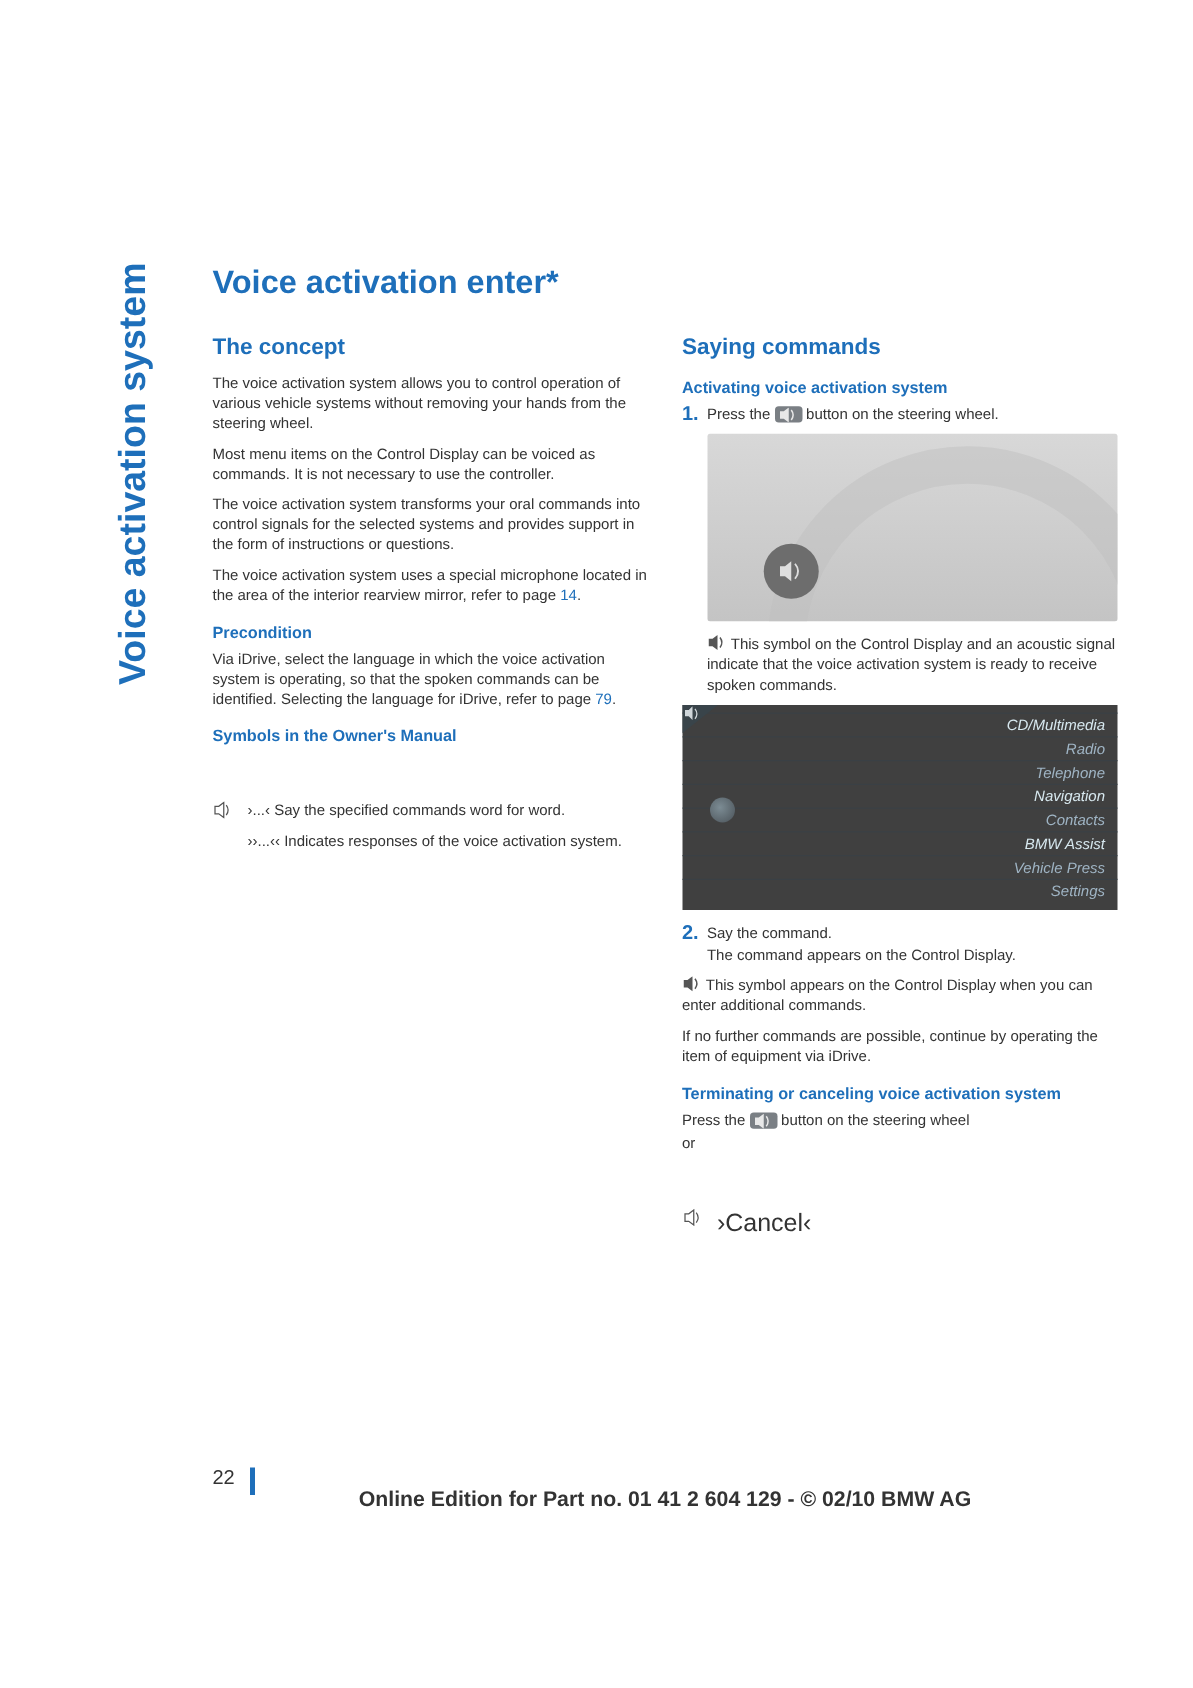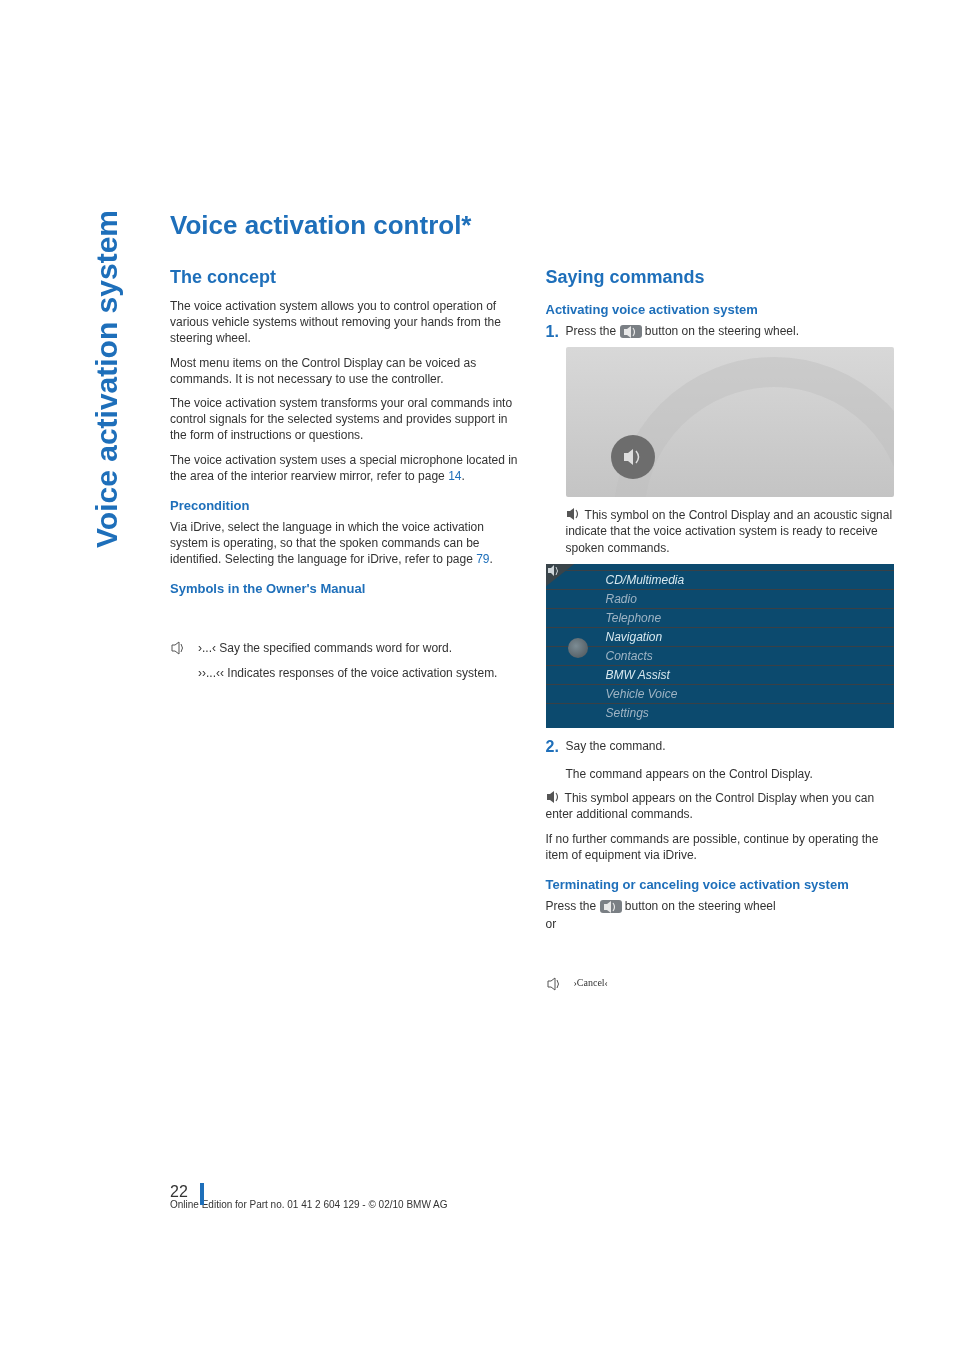--- a/index.html
+++ b/index.html
@@ -98,26 +98,27 @@
     position:absolute;
     right:-40px;
     top:10px;
     width:260px;
     height:260px;
     border:30px solid #bfbfbf;
     border-radius:50%;
     opacity:0.5;
   }
   .menu-list {
-    background: #0c4a6e;
+    background: #404040;
     color: #cbd5db;
     font-size: 12px;
     padding: 6px 0 6px 0;
     position: relative;
     margin: 6px 0 10px 0;
+    text-align: right;
   }
   .menu-corner {
     position:absolute;
     left:0; top:0;
     width:28px; height:22px;
     background:#39444a;
     clip-path: polygon(0 0, 100% 0, 0 100%);
     display:flex;
     align-items:flex-start;
     justify-content:flex-start;
@@ -164,23 +165,25 @@
     display:flex;
     align-items:flex-start;
   }
   .page-no {
     font-size: 16px;
     color:#333;
     padding-right:6px;
     padding-top:0;
   }
   .footer-text {
-    font-size: 10px;
+    font-size: 17px;
+    text-align: center;
     color:#333;
     padding-top: 6px;
+    font-weight: bold;
   }
   .indent-block {
     padding-left: 28px;
     position: relative;
     margin-top: 44px;
   }
   .indent-block .lead-icon {
     position:absolute;
     left:0; top:1px;
   }
@@ -194,21 +197,21 @@
   }
   svg { display:block; }
 </style>
 </head>
 <body>
 
 <div class="page">
   <div class="side-tab">Voice activation system</div>
 
   <div class="content">
-    <h1 class="title">Voice activation control*</h1>
+    <h1 class="title">Voice activation enter*</h1>
 
     <div class="columns">
 
       <div class="col">
         <h2>The concept</h2>
         <p>The voice activation system allows you to control operation of various vehicle systems without removing your hands from the steering wheel.</p>
         <p>Most menu items on the Control Display can be voiced as commands. It is not necessary to use the controller.</p>
         <p>The voice activation system transforms your oral commands into control signals for the selected systems and provides support in the form of instructions or questions.</p>
         <p>
           <span>The voice activation system uses a special microphone located in the area of the interior rearview mirror, refer to page </span><span class="link">14</span><span>.</span>
@@ -276,27 +279,27 @@
                 <path d="M9 2 Q12 6 9 10" fill="none" stroke="#cfd6da" stroke-width="1"></path>
               </svg>
           </div>
           <div class="menu-side-icon"></div>
           <div class="menu-row hl">CD/Multimedia</div>
           <div class="menu-row">Radio</div>
           <div class="menu-row">Telephone</div>
           <div class="menu-row hl">Navigation</div>
           <div class="menu-row">Contacts</div>
           <div class="menu-row hl">BMW Assist</div>
-          <div class="menu-row">Vehicle Voice</div>
+          <div class="menu-row">Vehicle Press</div>
           <div class="menu-row">Settings</div>
         </div>
 
         <div class="step-block num-step">
           <span class="num">2.</span>
-          <p style="margin-bottom:12px;">Say the command.</p>
+          <p style="margin-bottom:2px;">Say the command.</p>
           <p>The command appears on the Control Display.</p>
         </div>
 
         <p>
           <span class="inline-icon" style="vertical-align:-2px;">
             <svg width="16" height="13" viewBox="0 0 16 13">
                 <path d="M1 3 L1 9 L4 9 L8 12 L8 0 L4 3 Z" fill="#555"></path>
                 <path d="M10 2 Q13 6 10 10" fill="none" stroke="#555" stroke-width="1.2"></path>
               </svg>
           </span><span> This symbol appears on the Control Display when you can enter additional commands.</span>
@@ -312,21 +315,21 @@
         </p>
         <p style="margin-bottom:4px;">or</p>
 
         <div class="indent-block">
           <span class="lead-icon">
             <svg width="18" height="14" viewBox="0 0 18 14">
                 <path d="M2 4 L2 10 L5 10 L9 13 L9 1 L5 4 Z" fill="none" stroke="#555" stroke-width="1"></path>
                 <path d="M11 3 Q14 7 11 11" fill="none" stroke="#555" stroke-width="1"></path>
               </svg>
           </span>
-          <p style="font-size:10px;font-family:Liberation Serif, serif;">›Cancel‹</p>
+          <p style="font-size:20px;">›Cancel‹</p>
         </div>
 
       </div>
     </div>
   </div>
 
   <div class="footer">
     <div class="page-no-box">
       <span class="page-no">22</span>
     </div>

